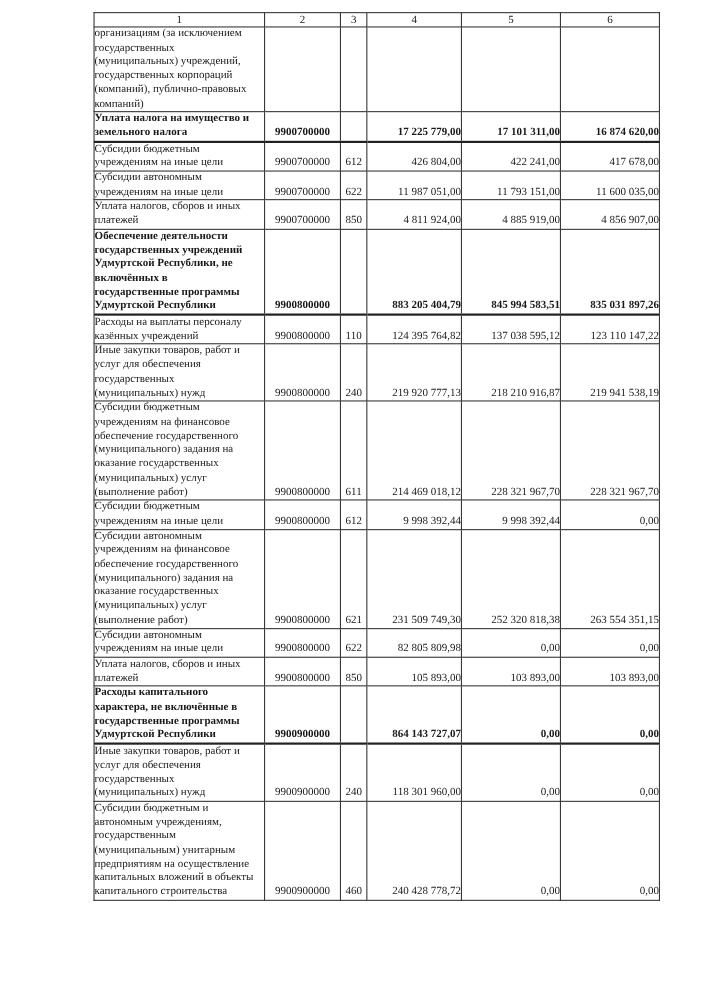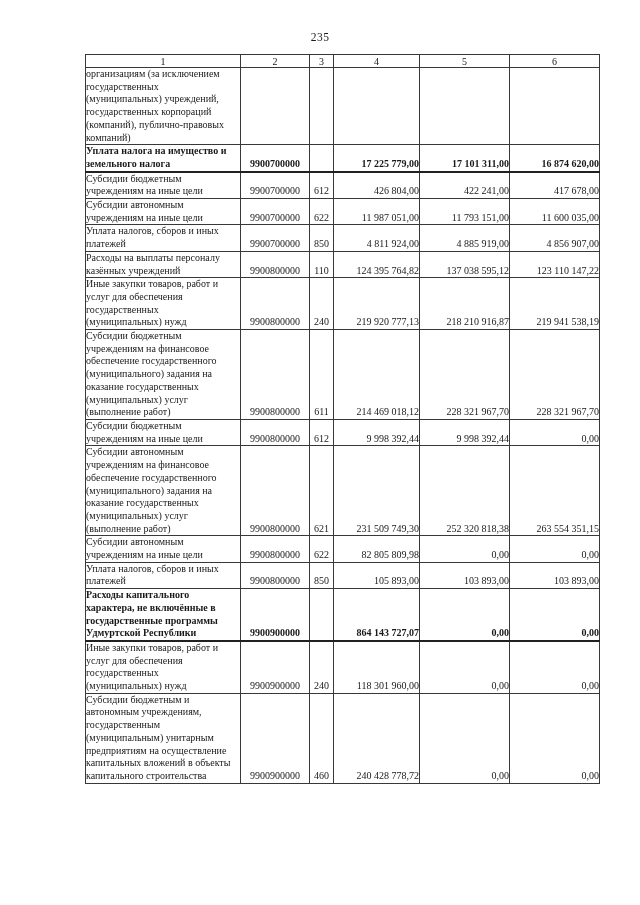--- a/index.html
+++ b/index.html
@@ -79,21 +79,20 @@
     border-bottom-width: 2.5px;
     border-bottom-color: var(--line-heavy, #242424);
     margin-top: 40px;
   }
 </style>
 </head>
 <body>
 
 <div class="page">
 
-  <div class="page-number">235</div>
 
   <table class="budget">
     <colgroup>
       <col style="width:155px">
       <col style="width:69px">
       <col style="width:24px">
       <col style="width:86px">
       <col style="width:90px">
       <col style="width:90px">
     </colgroup>
@@ -155,20 +154,33 @@
     <tr>
       <td class="c-label" style="height: 25.4px;">Уплата налогов, сборов и иных
 платежей</td>
       <td class="c-code">9900700000</td>
       <td class="c-type">850</td>
       <td class="c-num">4 811 924,00</td>
       <td class="c-num">4 885 919,00</td>
       <td class="c-num">4 856 907,00</td>
     </tr>
 
+    <tr class="bold-row">
+      <td class="c-label" style="height: 76.2px;">Обеспечение деятельности
+государственных учреждений
+Удмуртской Республики, не
+включённых в
+государственные программы
+Удмуртской Республики</td>
+      <td class="c-code">9900800000</td>
+      <td class="c-type"></td>
+      <td class="c-num">883 205 404,79</td>
+      <td class="c-num">845 994 583,51</td>
+      <td class="c-num">835 031 897,26</td>
+    </tr>
 
     <tr>
       <td class="c-label" style="height: 25.4px;">Расходы на выплаты персоналу
 казённых учреждений</td>
       <td class="c-code">9900800000</td>
       <td class="c-type">110</td>
       <td class="c-num">124 395 764,82</td>
       <td class="c-num">137 038 595,12</td>
       <td class="c-num">123 110 147,22</td>
     </tr>

